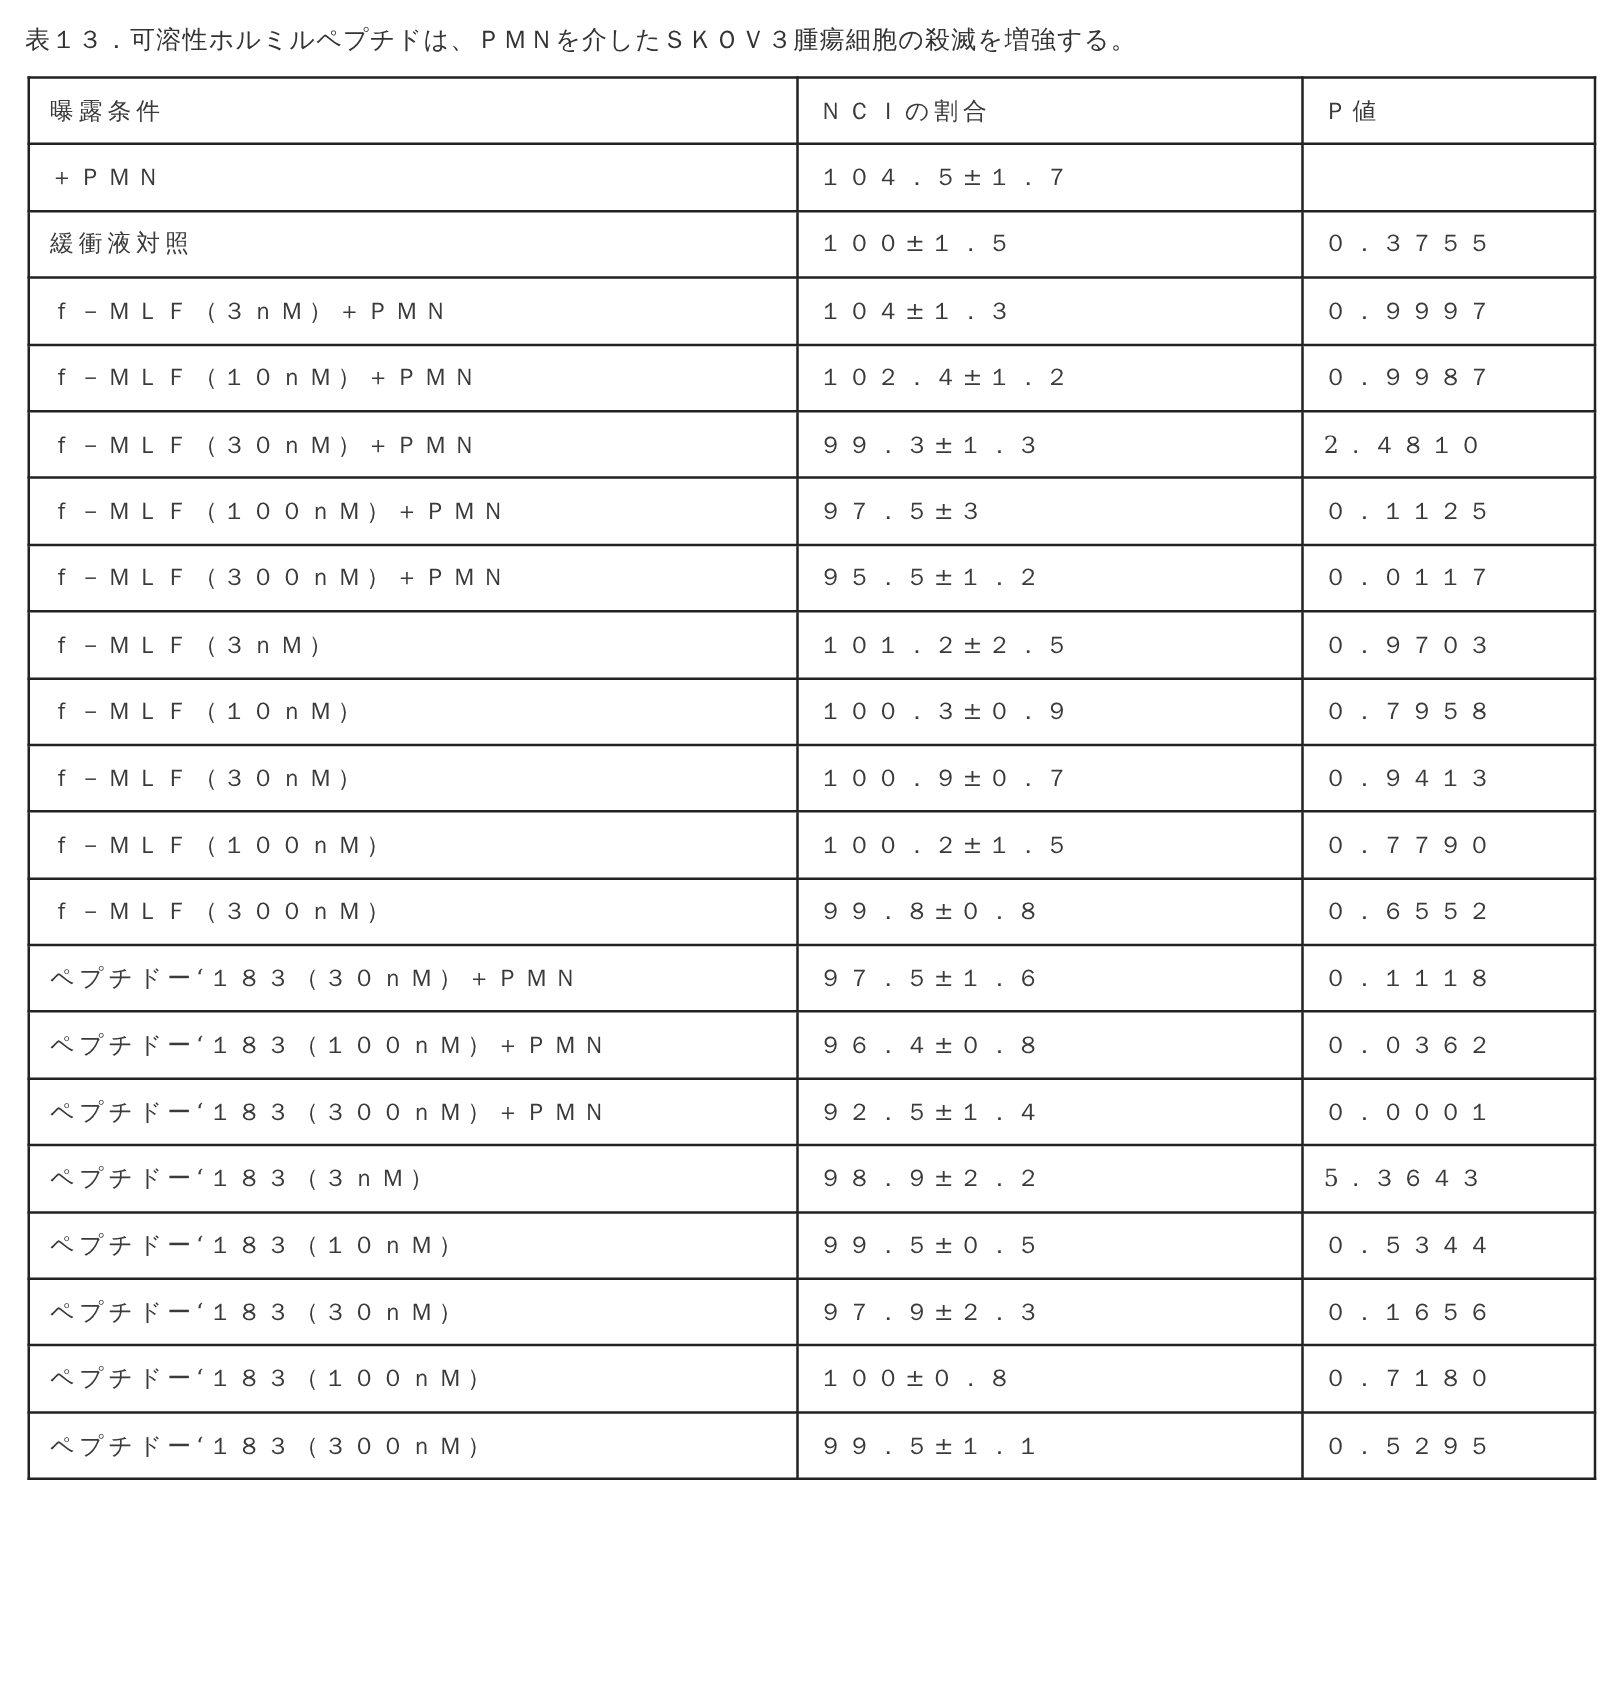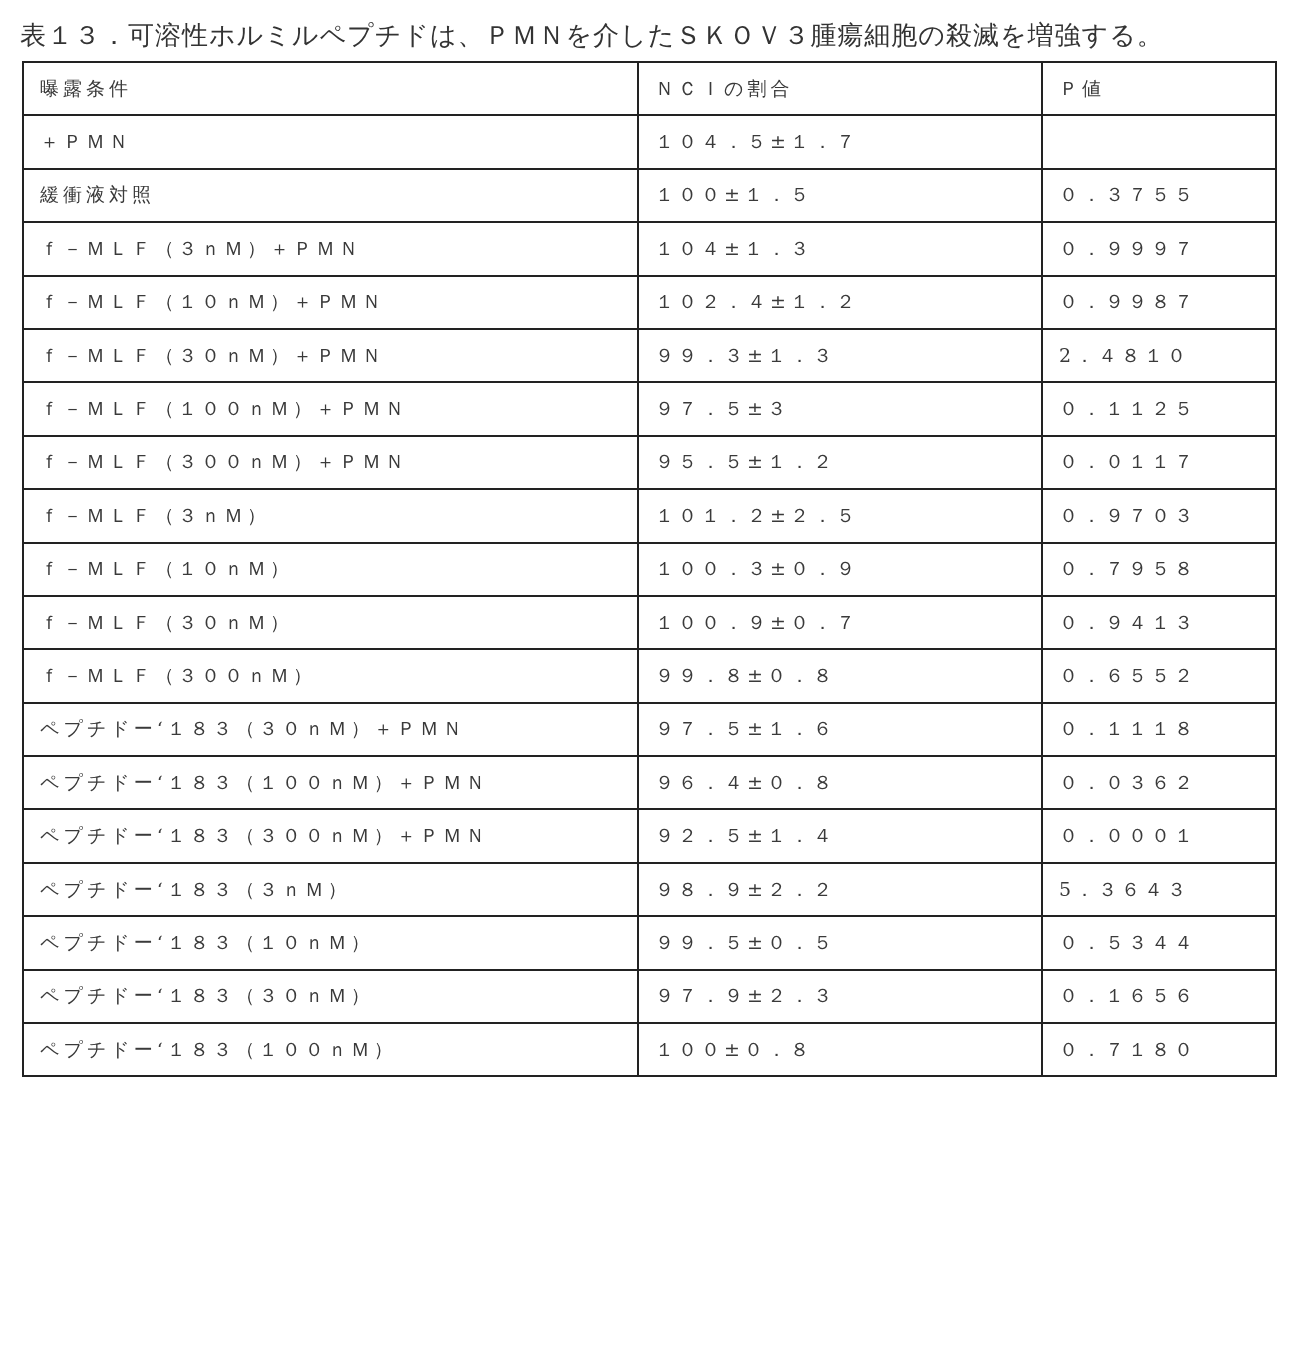--- a/index.html
+++ b/index.html
@@ -3,21 +3,21 @@
   <meta charset="utf-8">
   <style>
     html, body { margin: 0; padding: 0; background: #ffffff; }
     body {
       width: 1291px; height: 1353px; position: relative; overflow: hidden;
       font-family: "DejaVu Serif", "Liberation Serif", serif;
       color: #333333;
     }
     .caption {
       position: absolute; left: 20px; top: 18px;
-      font-size: 26px; letter-spacing: 1px; color: #333;
+      font-size: 20px; letter-spacing: 1px; color: #333;
       white-space: nowrap;
     }
     table.data {
       position: absolute; left: 22px; top: 61px;
       width: 1253px;
       border-collapse: collapse;
       table-layout: fixed;
       padding-left: 41px;
     }
     table.data td {
@@ -95,20 +95,25 @@
         <td>ｆ－ＭＬＦ（１０ｎＭ）</td>
         <td>１００．３±０．９</td>
         <td>０．７９５８</td>
       </tr>
       <tr>
         <td>ｆ－ＭＬＦ（３０ｎＭ）</td>
         <td>１００．９±０．７</td>
         <td>０．９４１３</td>
       </tr>
       <tr>
+        <td>ｆ－ＭＬＦ（１００ｎＭ）</td>
+        <td>１００．２±１．５</td>
+        <td>０．７７９０</td>
+      </tr>
+      <tr>
         <td>ｆ－ＭＬＦ（３００ｎＭ）</td>
         <td>９９．８±０．８</td>
         <td>０．６５５２</td>
       </tr>
       <tr>
         <td>ペプチドー‘１８３（３０ｎＭ）＋ＰＭＮ</td>
         <td>９７．５±１．６</td>
         <td>０．１１１８</td>
       </tr>
       <tr>
@@ -134,14 +139,19 @@
       <tr>
         <td>ペプチドー‘１８３（３０ｎＭ）</td>
         <td>９７．９±２．３</td>
         <td>０．１６５６</td>
       </tr>
       <tr>
         <td>ペプチドー‘１８３（１００ｎＭ）</td>
         <td>１００±０．８</td>
         <td>０．７１８０</td>
       </tr>
+      <tr>
+        <td>ペプチドー‘１８３（３００ｎＭ）</td>
+        <td>９９．５±１．１</td>
+        <td>０．５２９５</td>
+      </tr>
     </tbody>
 </table>
 
 </body></html>

